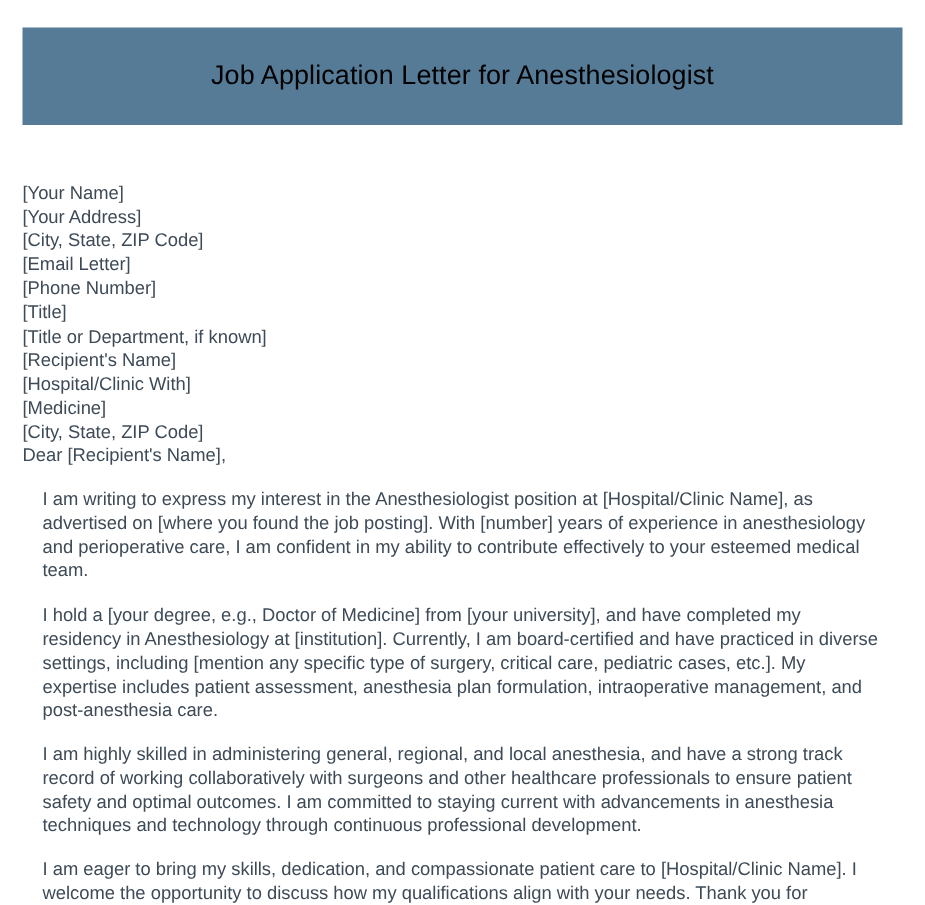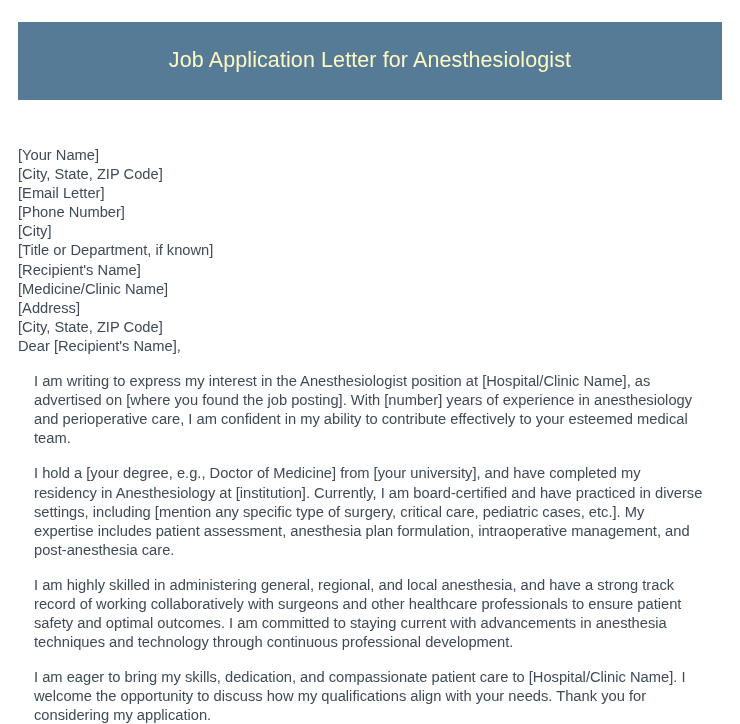--- a/index.html
+++ b/index.html
@@ -30,21 +30,21 @@
     width: 704px;
     height: 78px;
     background: #557b97;
     display: flex;
     align-items: center;
     justify-content: center;
     box-sizing: border-box;
   }
 
   .header-title {
-    color: #fef9c3;
+    color: #000000;
     font-size: 21.5px;
     font-weight: 400;
     line-height: 1.2;
     letter-spacing: 0.1px;
     text-align: center;
     white-space: nowrap;
     font-family: "Liberation Sans", sans-serif;
   }
 
   
@@ -79,31 +79,32 @@
 <div class="page">
 
   <div class="header-banner">
     <div class="header-title">Job Application Letter for Anesthesiologist</div>
   </div>
 
   <div class="letter-body">
 
     <div>
       <div class="letter-line">[Your Name]</div>
+      <div class="letter-line">[Your Address]</div>
       <div class="letter-line">[City, State, ZIP Code]</div>
       <div class="letter-line">[Email Letter]</div>
       <div class="letter-line">[Phone Number]</div>
-      <div class="letter-line">[City]</div>
+      <div class="letter-line">[Title]</div>
     </div>
 
     <div>
       <div class="letter-line">[Title or Department, if known]</div>
       <div class="letter-line">[Recipient's Name]</div>
-      <div class="letter-line">[Medicine/Clinic Name]</div>
-      <div class="letter-line">[Address]</div>
+      <div class="letter-line">[Hospital/Clinic With]</div>
+      <div class="letter-line">[Medicine]</div>
       <div class="letter-line">[City, State, ZIP Code]</div>
     </div>
 
     <div class="letter-line">Dear [Recipient's Name],</div>
 
     <div class="letter-para">I am writing to express my interest in the Anesthesiologist position at [Hospital/Clinic Name], as advertised on [where you found the job posting]. With [number] years of experience in anesthesiology and perioperative care, I am confident in my ability to contribute effectively to your esteemed medical team.</div>
     <div class="letter-para">I hold a [your degree, e.g., Doctor of Medicine] from [your university], and have completed my residency in Anesthesiology at [institution]. Currently, I am board-certified and have practiced in diverse settings, including [mention any specific type of surgery, critical care, pediatric cases, etc.]. My expertise includes patient assessment, anesthesia plan formulation, intraoperative management, and post-anesthesia care.</div>
     <div class="letter-para">I am highly skilled in administering general, regional, and local anesthesia, and have a strong track record of working collaboratively with surgeons and other healthcare professionals to ensure patient safety and optimal outcomes. I am committed to staying current with advancements in anesthesia techniques and technology through continuous professional development.</div>
     <div class="letter-para">I am eager to bring my skills, dedication, and compassionate patient care to [Hospital/Clinic Name]. I welcome the opportunity to discuss how my qualifications align with your needs. Thank you for considering my application.</div>
 

